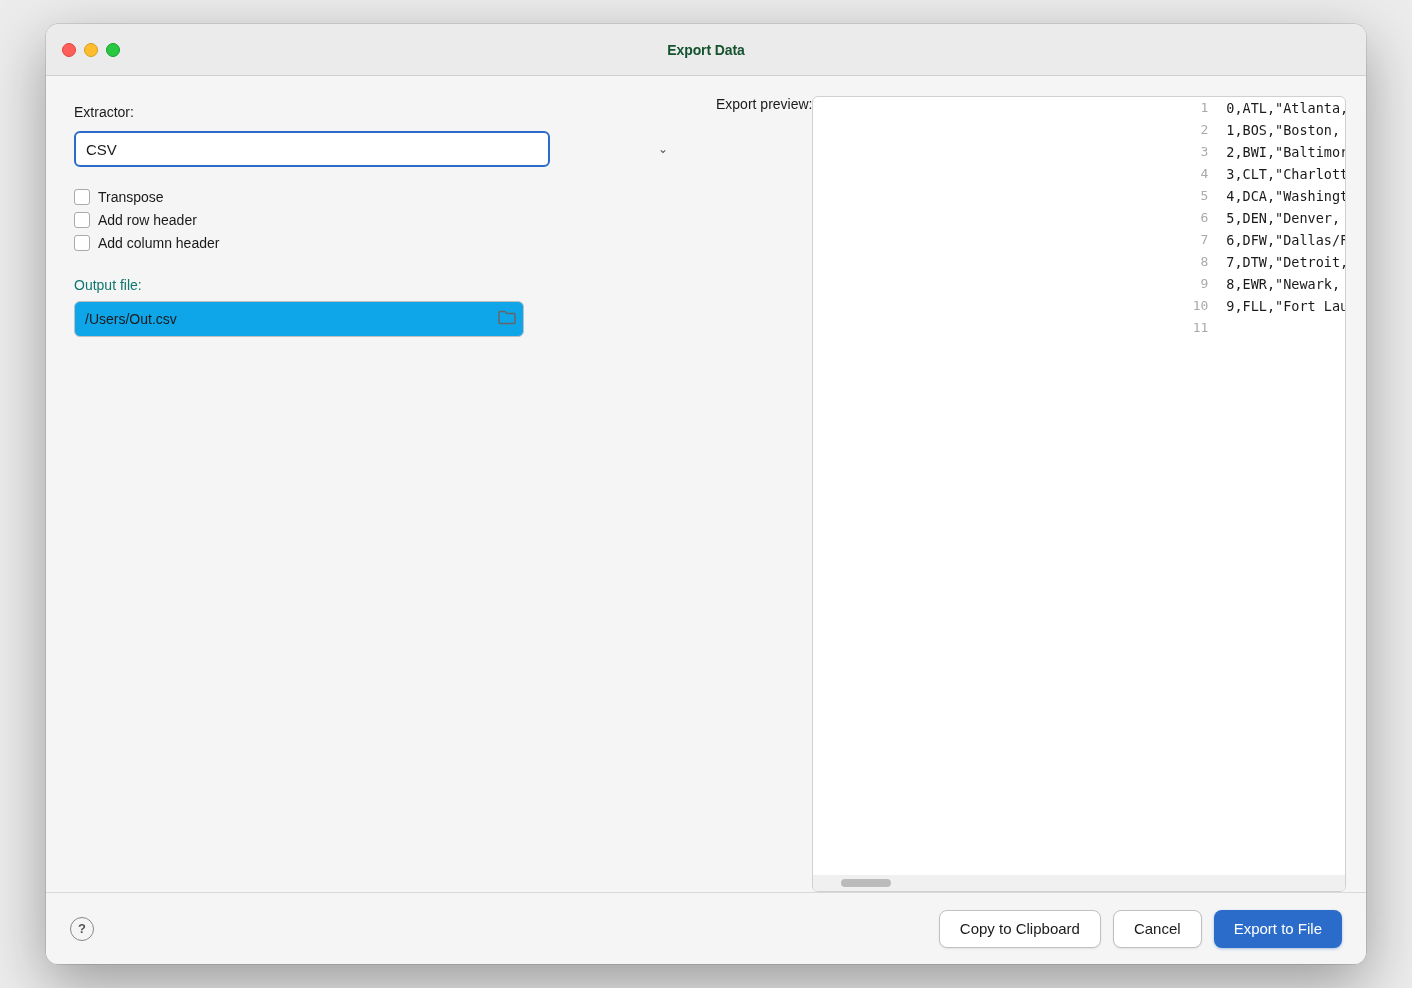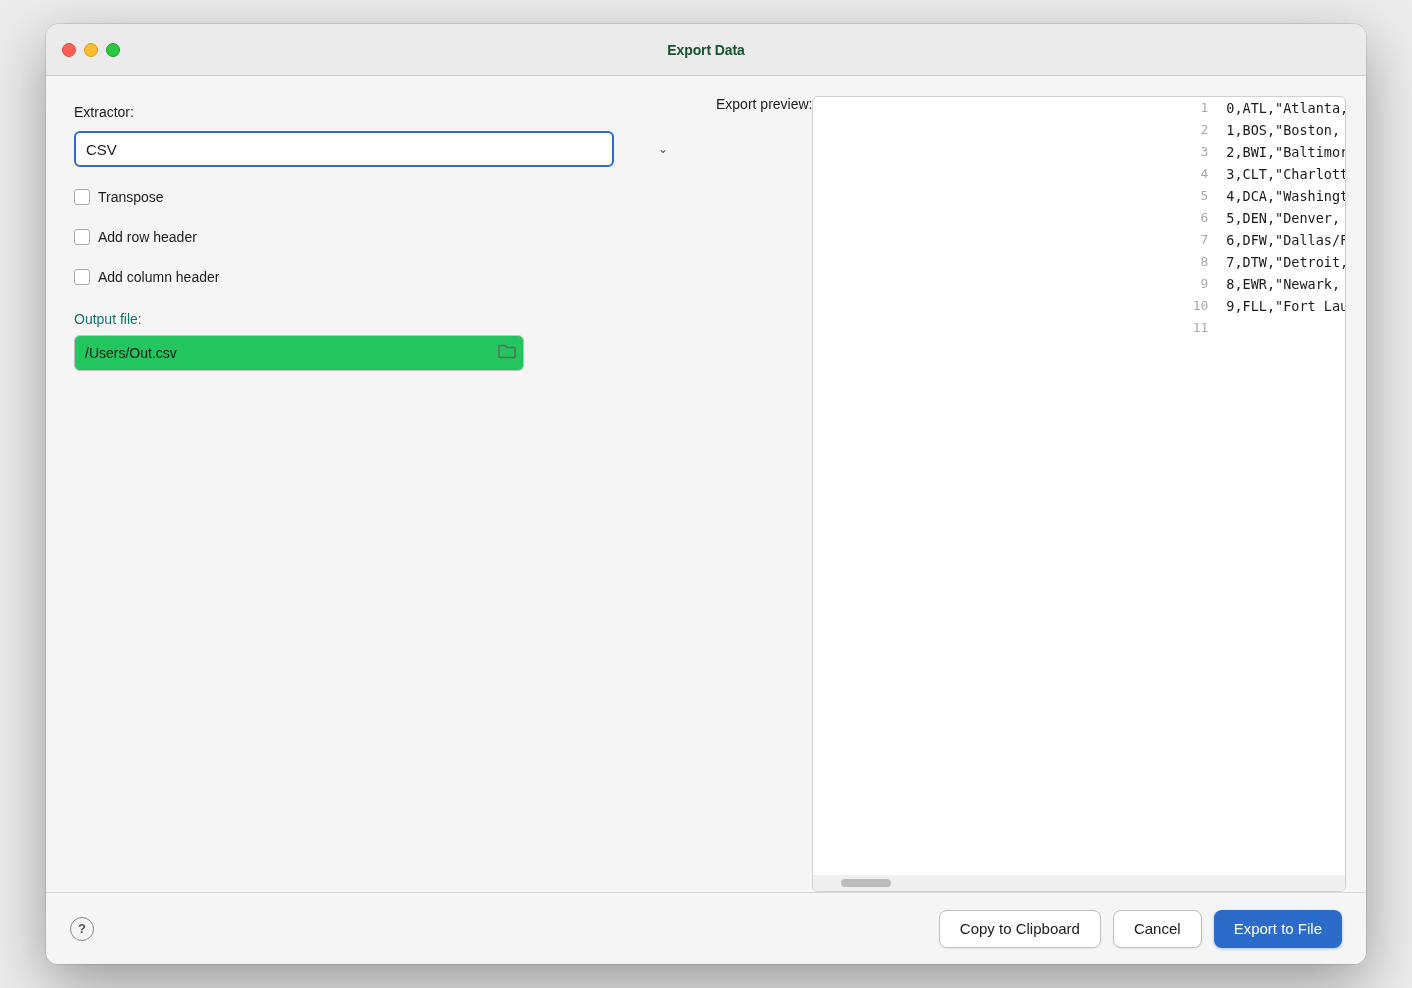--- a/index.html
+++ b/index.html
@@ -85,21 +85,21 @@
       margin-bottom: 11px;
       font-weight: 400;
     }
 
     .select-wrapper {
       position: relative;
       margin-bottom: 22px;
     }
 
     .select-control {
-      width: 540px;
+      width: 476px;
       height: 36px;
       background: white;
       border: 2px solid #2b6ccb;
       border-radius: 6px;
       padding: 0 32px 0 10px;
       font-size: 15px;
       color: #1a1a1a;
       appearance: none;
       cursor: pointer;
       outline: none;
@@ -111,21 +111,21 @@
       top: 50%;
       transform: translateY(-50%);
       pointer-events: none;
       color: #555;
       font-size: 12px;
     }
 
     .checkbox-group {
       display: flex;
       flex-direction: column;
-      gap: 24px;
+      gap: 7px;
       margin-bottom: 26px;
     }
 
     .checkbox-row {
       display: flex;
       align-items: center;
       gap: 8px;
       cursor: pointer;
     }
 
@@ -150,21 +150,21 @@
     }
 
     .file-input-wrapper {
       position: relative;
       width: 450px;
     }
 
     .file-input {
       width: 100%;
       height: 36px;
-      background: #22c55e;
+      background: #0ea5e9;
       border: 1px solid #c0c0c0;
       border-radius: 6px;
       padding: 0 36px 0 10px;
       font-size: 14px;
       color: #1a1a1a;
       outline: none;
     }
 
     .folder-icon-btn {
       position: absolute;

